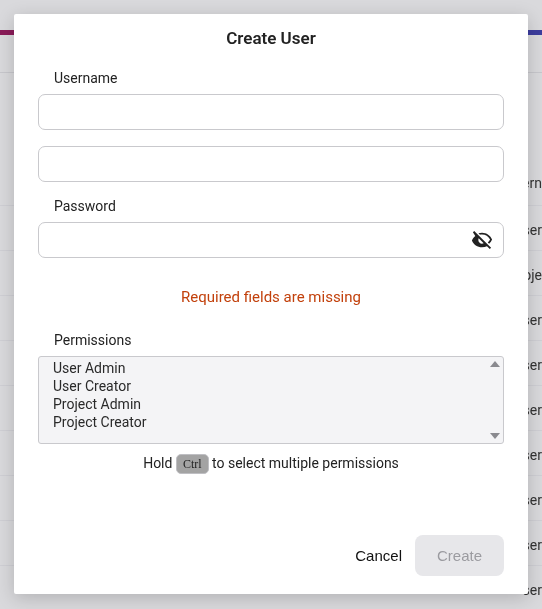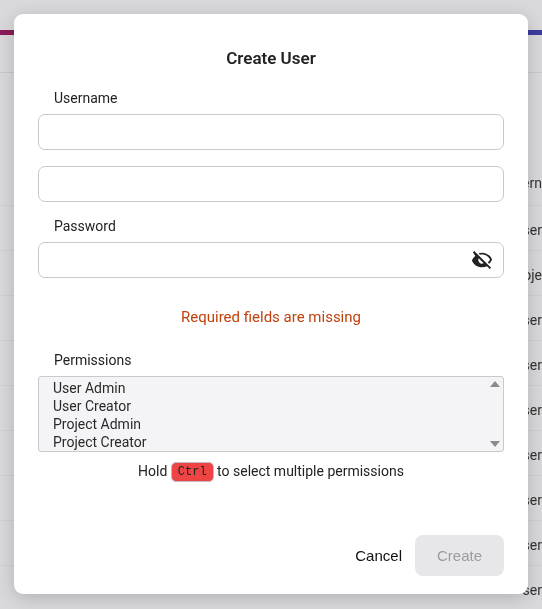--- a/index.html
+++ b/index.html
@@ -39,23 +39,23 @@
   .bg-text {
     position: absolute;
     right: 0; color: #333; font-size: 14px;
     top: 0;
   }
   .modal {
     position: absolute;
     left: 14px; top: 14px;
     width: 514px; height: 580px;
     background: #fff;
-    border-radius: 9px;
+    border-radius: 2px;
     box-shadow: 0 4px 18px rgba(0,0,0,0.18);
-    padding: 32px 24px 18px 24px;
+    padding: 12px 24px 18px 24px;
     display: flex;
     flex-direction: column;
   }
   .modal-title {
     text-align: center;
     font-size: 17px;
     font-weight: 600;
     margin: 2px 0 22px 0;
   }
   .field-label {
@@ -84,21 +84,21 @@
     color: #222;
   }
   .error-text {
     color: #c2410c;
     text-align: center;
     font-size: 15px;
     margin: 14px 0 26px 0;
   }
   .perm-box {
     width: 100%;
-    height: 76px;
+    height: 88px;
     border: 1px solid #c9c9cd;
     border-radius: 3px;
     background: #f4f4f6;
     position: relative;
     overflow: hidden;
     font-size: 14px;
   }
   .perm-list {
     padding: 2px 0 2px 14px;
     line-height: 18px;
@@ -114,25 +114,25 @@
   .perm-scroll-up { top: 4px; border-bottom: 6px solid #8a8a8f; }
   .perm-scroll-down { bottom: 4px; border-top: 6px solid #8a8a8f; }
   .hint {
     text-align: center;
     margin: 10px 0 0 0;
     font-size: 14px;
     color: #222;
   }
   .kbd {
     display: inline-block;
-    background: #ef4444;
+    background: #a3a3a3;
     border: 1px solid #bfbfc3;
     border-radius: 5px;
     padding: 0 6px;
-    font-family: Liberation Mono, monospace;
+    font-family: Liberation Serif, serif;
     font-size: 12px;
     line-height: 18px;
     vertical-align: middle;
   }
   .footer {
     margin-top: auto;
     display: flex;
     justify-content: flex-end;
     align-items: center;
     gap: 9px;

